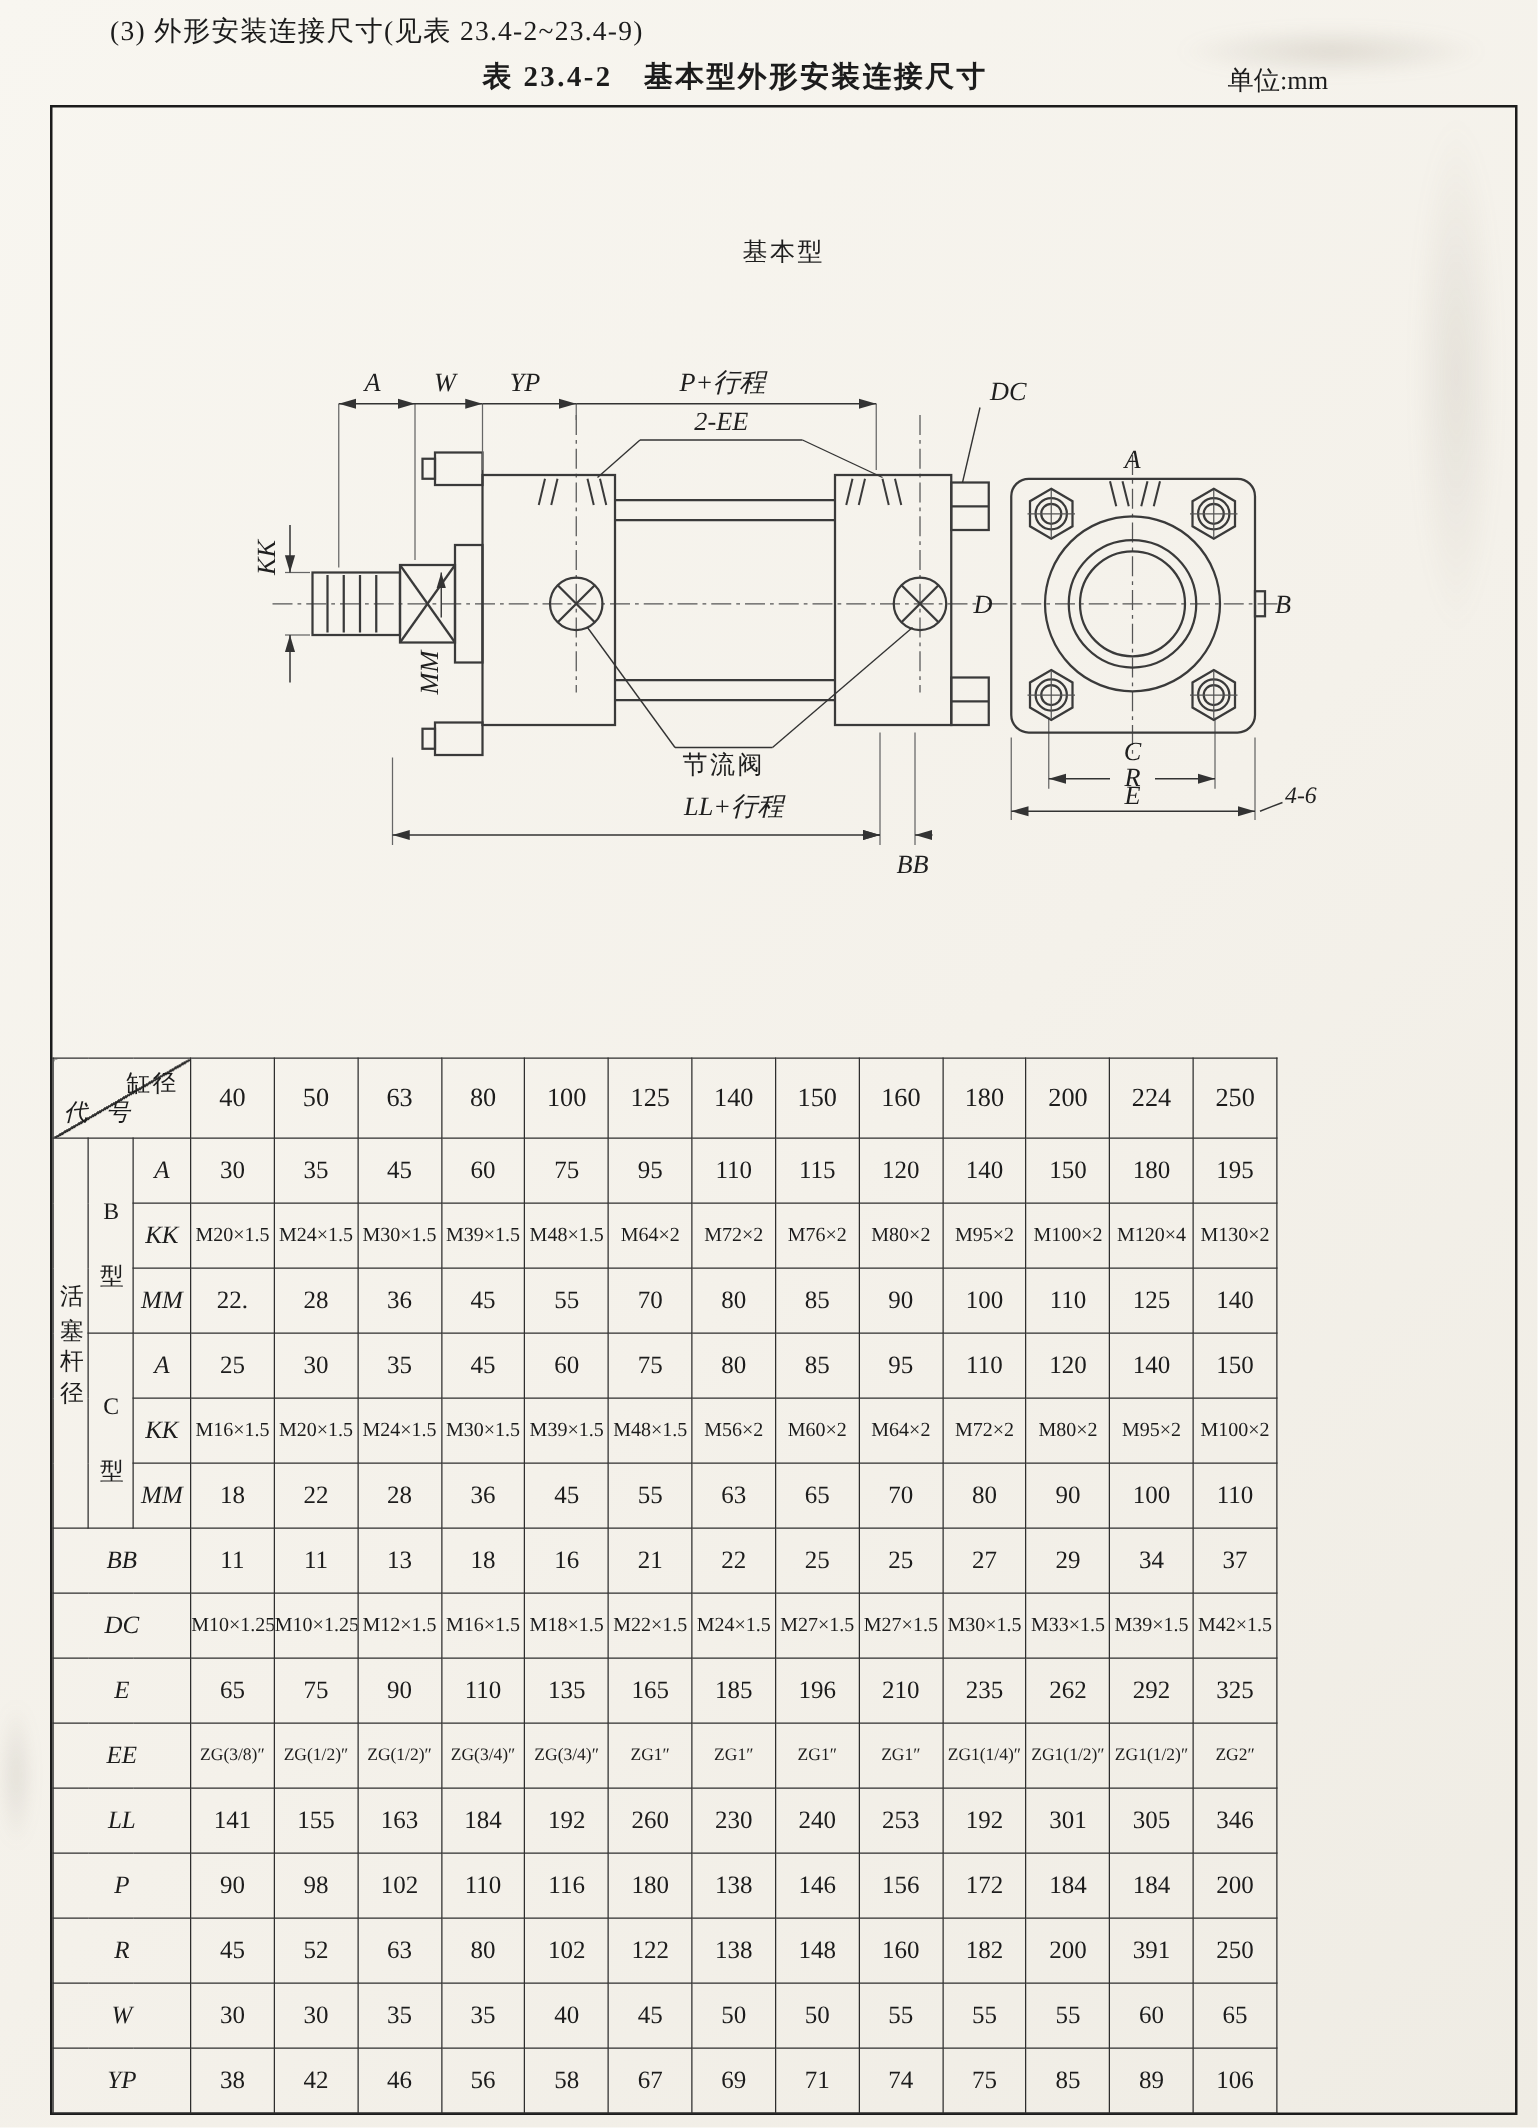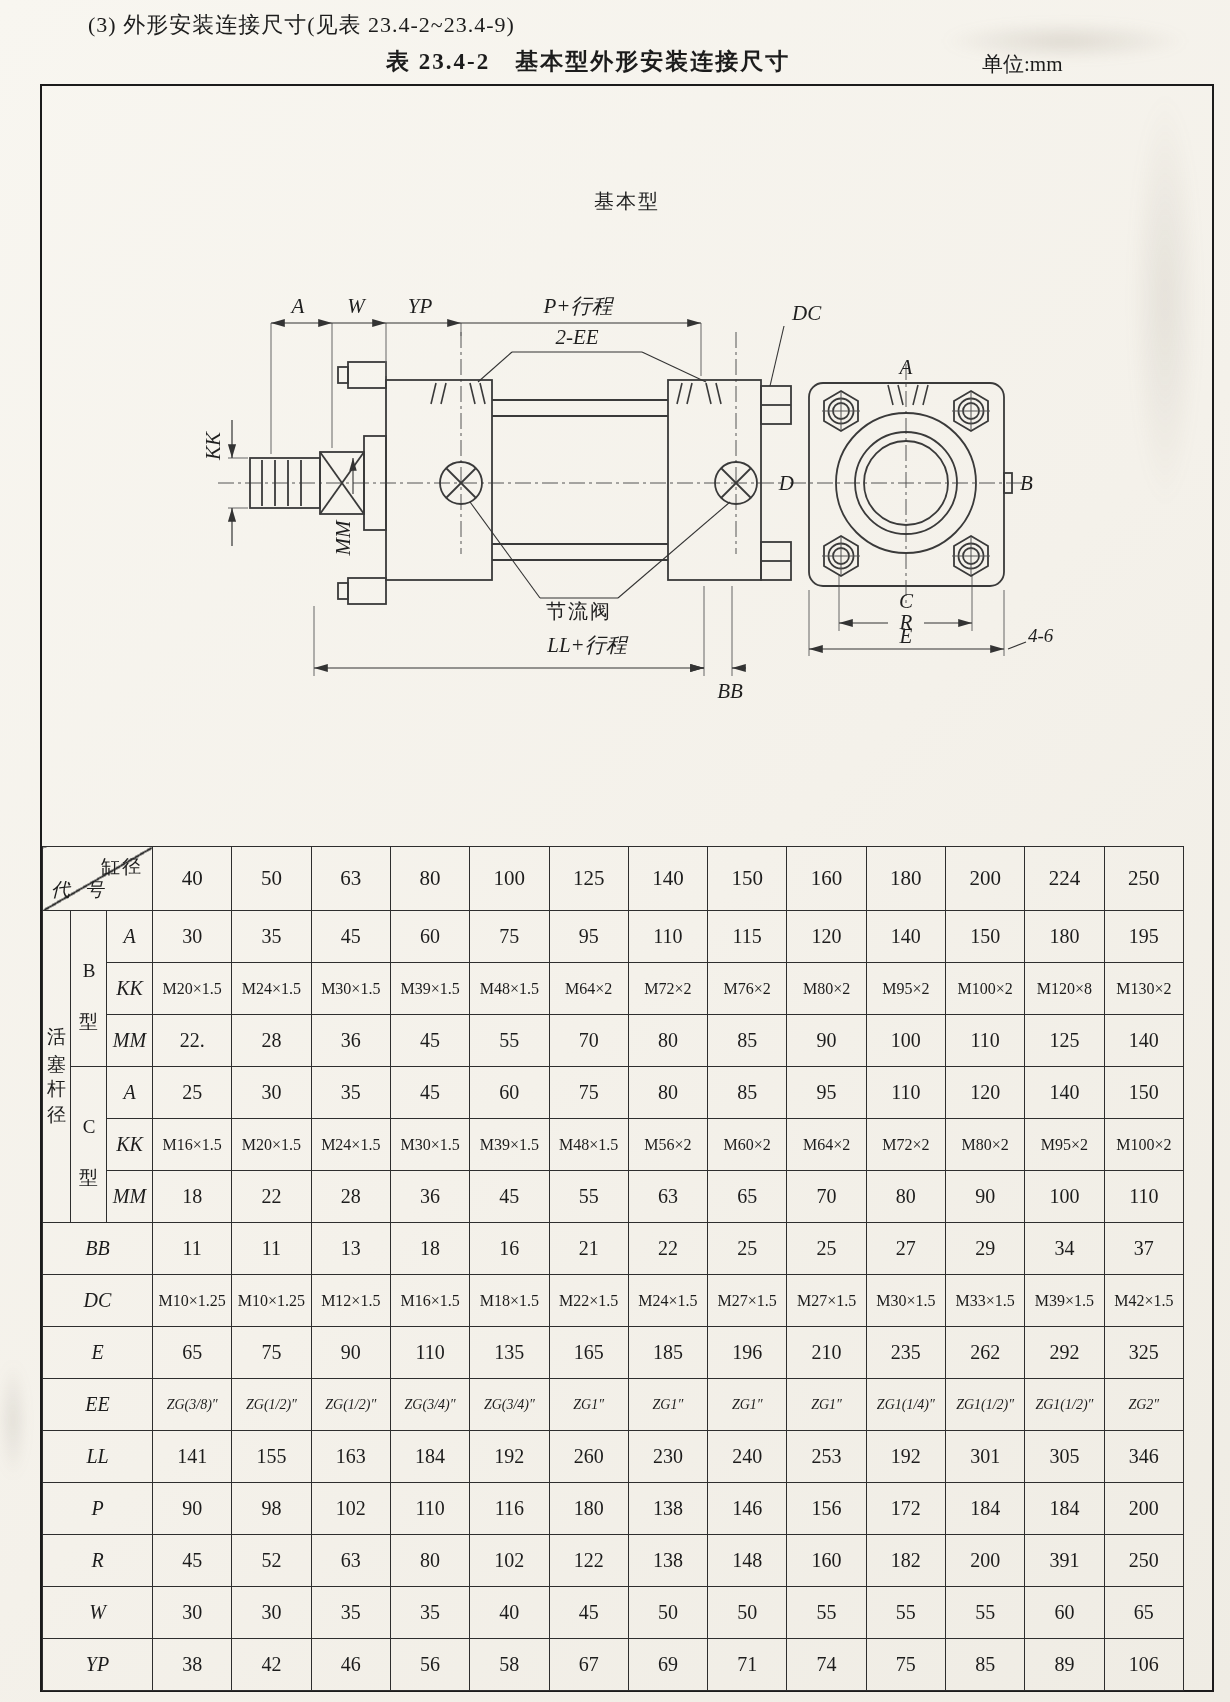--- a/index.html
+++ b/index.html
@@ -14,28 +14,28 @@
   .g3{left:0px;top:1360px;width:26px;height:120px;background:radial-gradient(ellipse at center,rgba(110,100,90,.15),transparent 70%);}
 
   .intro{position:absolute;left:88px;top:10px;font-size:22px;letter-spacing:1px;}
   .caption{position:absolute;left:386px;top:46px;font-size:23px;font-weight:bold;letter-spacing:2px;}
   .unit{position:absolute;left:982px;top:50px;font-size:21px;}
 
   .frame{position:absolute;left:28px;top:84px;width:1170px;height:1604px;border:2px solid #1b1b1b;margin-left:12px;}
   .draw{position:relative;width:1170px;height:760px;}
   .draw svg{display:block;}
 
-  table.dim{width:1142px;height:844px;border-collapse:collapse;table-layout:fixed;}
+  table.dim{width:980px;height:844px;border-collapse:collapse;table-layout:fixed;}
   table.dim td{border:1.6px solid #2e2e2e;text-align:center;vertical-align:middle;padding:0;overflow:hidden;}
   tr.head-row{height:64px;}
   tr.r{height:52px;}
   td.val{font-size:20px;}
   tr.head-row td.val{font-size:21px;}
   tr.thread td.val{font-size:16px;}
-  tr.ee td.val{font-size:14px;font-style:italic;}
+  tr.ee td.val{font-size:14px;}
   td.sub{font-style:italic;font-size:20px;}
   td.vcell{font-size:19px;}
   .vtxt{writing-mode:vertical-rl;text-orientation:upright;display:inline-block;}
   .grp{letter-spacing:26px;font-size:19px;}
   .typ{letter-spacing:16px;font-size:19px;}
   td.corner{position:relative;
     background:linear-gradient(to bottom right,transparent calc(50% - 1px),#2e2e2e calc(50% - 1px),#2e2e2e calc(50% + 1px),transparent calc(50% + 1px));}
   .c-top{position:absolute;top:7px;right:9px;font-size:19px;letter-spacing:2px;}
   .c-bot{position:absolute;bottom:7px;left:8px;font-size:19px;letter-spacing:5px;font-style:italic;}
 
@@ -286,21 +286,21 @@
           <td class="val">M24×1.5</td>
           <td class="val">M30×1.5</td>
           <td class="val">M39×1.5</td>
           <td class="val">M48×1.5</td>
           <td class="val">M64×2</td>
           <td class="val">M72×2</td>
           <td class="val">M76×2</td>
           <td class="val">M80×2</td>
           <td class="val">M95×2</td>
           <td class="val">M100×2</td>
-          <td class="val">M120×8</td>
+          <td class="val">M120×4</td>
           <td class="val">M130×2</td>
         </tr>
       <tr class="r">
         <td class="sub">MM</td>
       <td class="val">22.</td>
           <td class="val">28</td>
           <td class="val">36</td>
           <td class="val">45</td>
           <td class="val">55</td>
           <td class="val">70</td>

